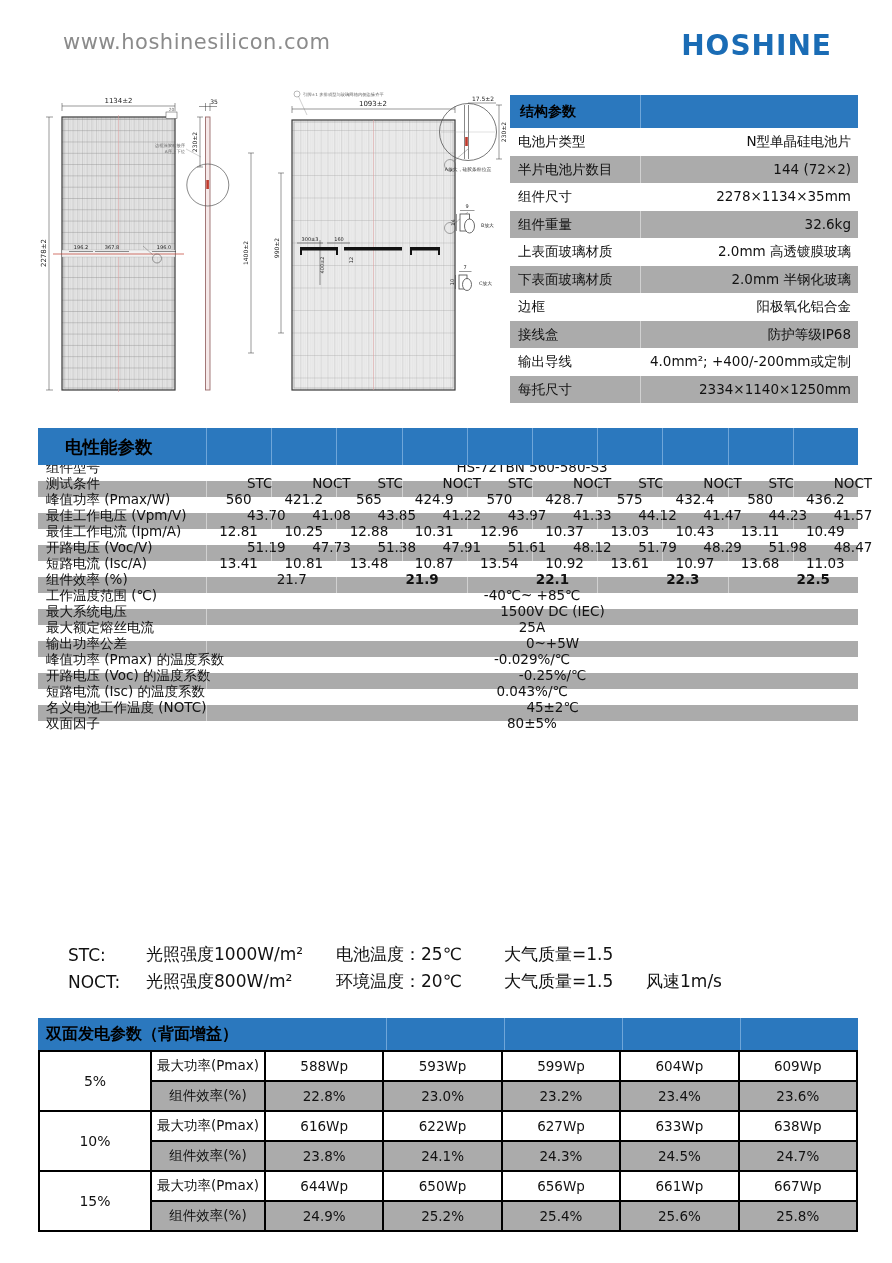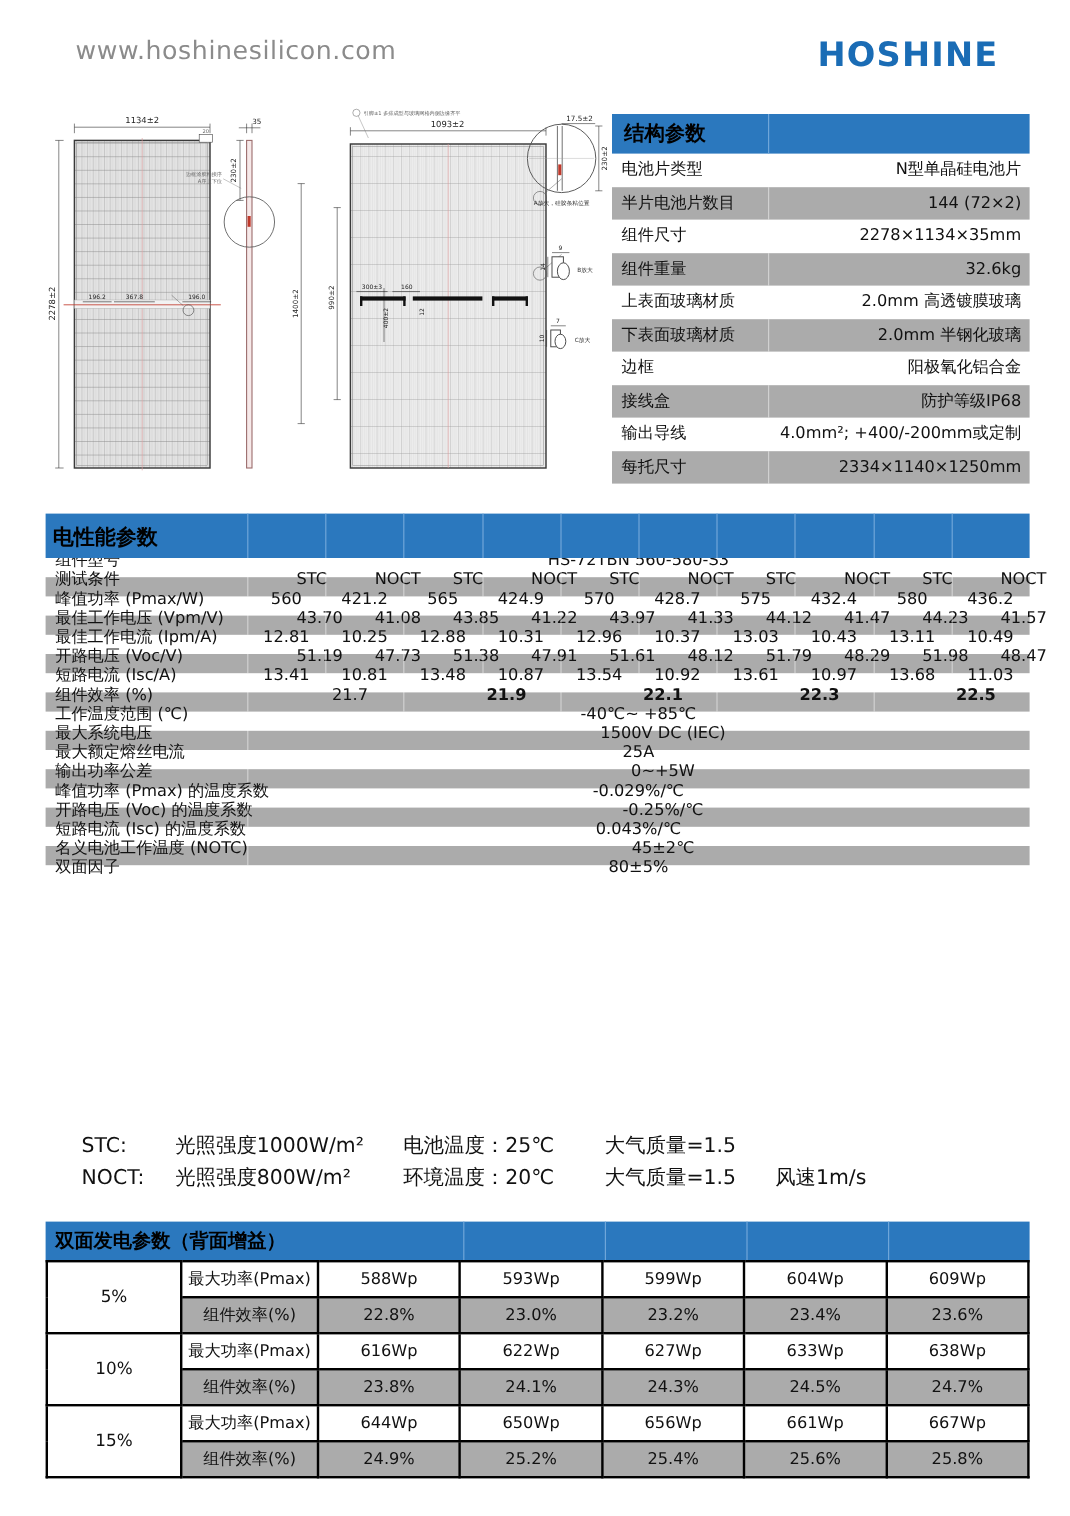--- a/index.html
+++ b/index.html
@@ -18,29 +18,29 @@
   .dim{font-size:7px;fill:#222;}
   .dimS{font-size:6px;fill:#222;}
   .dimXS{font-size:5px;fill:#222;}
   .tiny{font-size:4.3px;fill:#666;}
   .cap{font-size:4.8px;fill:#333;}
 
   .blue-bar{background:var(--blue);color:#000;font-weight:bold;position:relative;display:flex;align-items:center;box-sizing:border-box;}
   .sep{position:absolute;top:0;bottom:0;width:1px;background:var(--blue-sep);}
 
   .struct{position:absolute;left:510px;top:95px;width:348px;font-size:13.5px;}
-  .sbar{height:33px;font-size:17px;padding-left:10px;}
+  .sbar{height:33px;font-size:14px;padding-left:10px;}
   .srow{display:flex;height:27.5px;align-items:stretch;line-height:27.5px;}
   .srow.g{background:var(--gray);}
   .sl{width:130px;flex:none;padding-left:8px;box-sizing:border-box;white-space:nowrap;}
   .sv{flex:1;text-align:right;padding-right:7px;white-space:nowrap;}
   .srow.g .sv{border-left:1px solid rgba(255,255,255,.45);}
 
   .etable{position:absolute;left:38px;top:428px;width:820px;font-size:13.5px;}
-  .ebar{height:37px;font-size:17.5px;padding-left:6px;}
+  .ebar{height:37px;font-size:17.5px;padding-left:27px;}
   .erow{display:flex;height:16px;align-items:flex-end;line-height:27px;}
   .erow.g{background:var(--gray);}
   .el{width:168px;flex:none;padding-left:8px;box-sizing:border-box;white-space:nowrap;}
   .ec{width:65.2px;flex:none;text-align:center;}
   .ec2{width:130.4px;flex:none;text-align:center;}
   .b{font-weight:bold;}
   .efull{flex:1;text-align:center;}
   .erow.g .ec,.erow.g .ec2,.erow.g .efull{border-left:1px solid rgba(255,255,255,.45);box-sizing:border-box;padding-left:40px;}
 
   .notes{position:absolute;left:40px;top:941px;font-size:17px;color:#111;}

